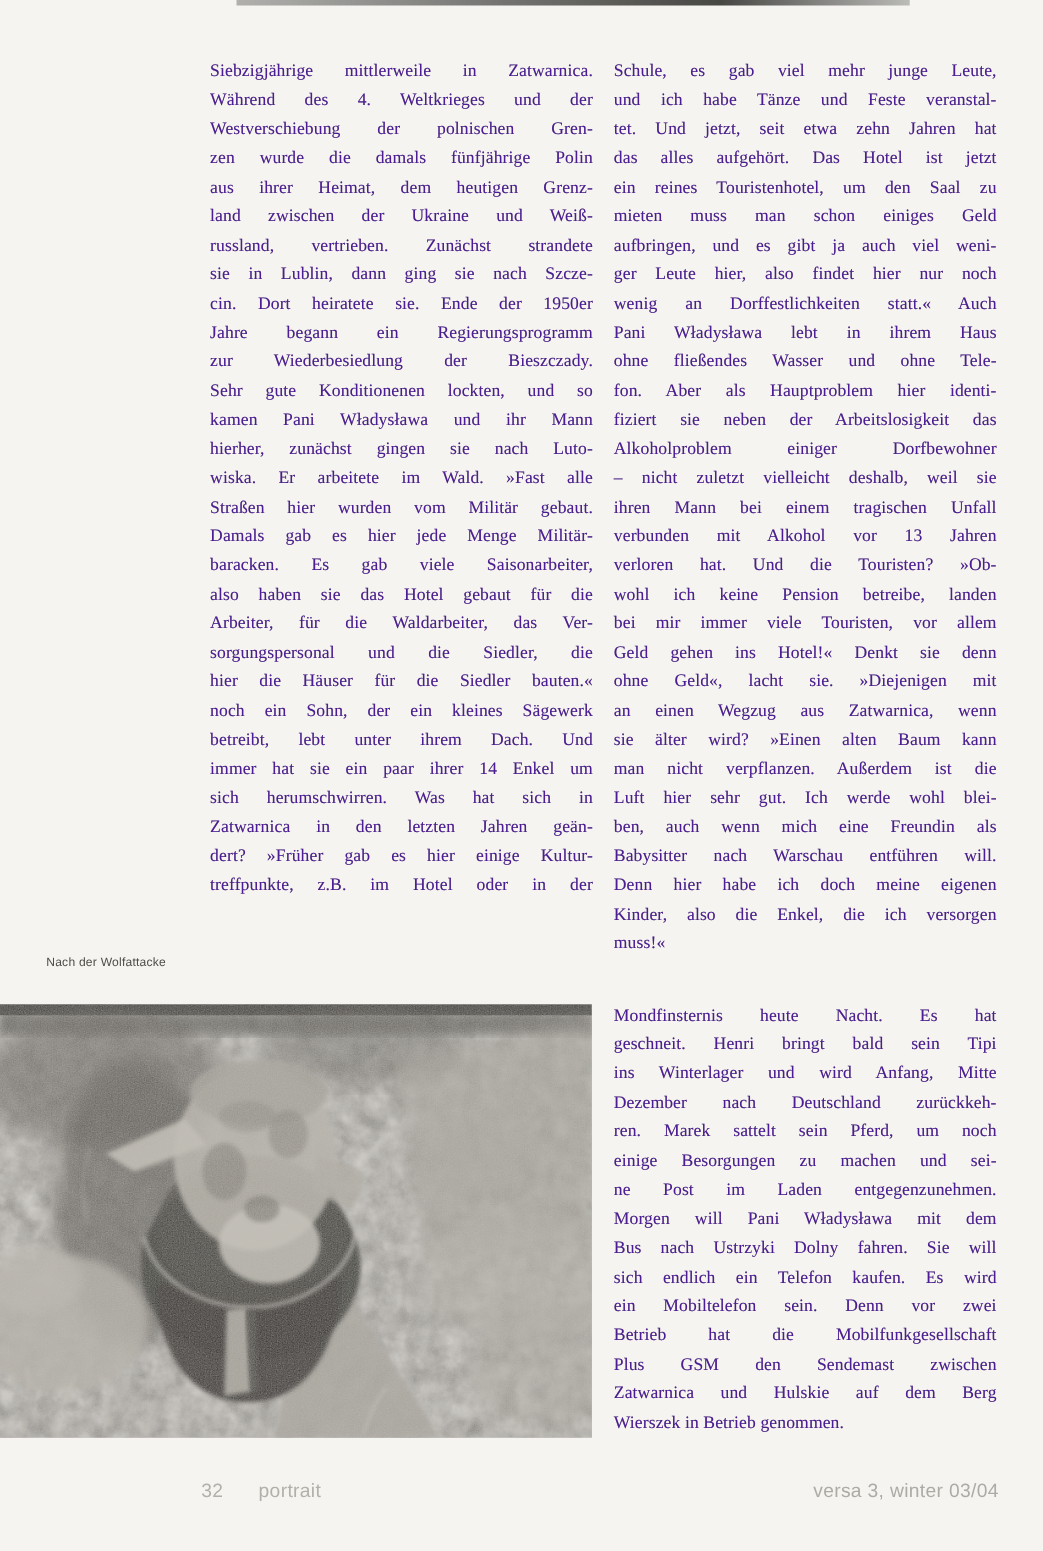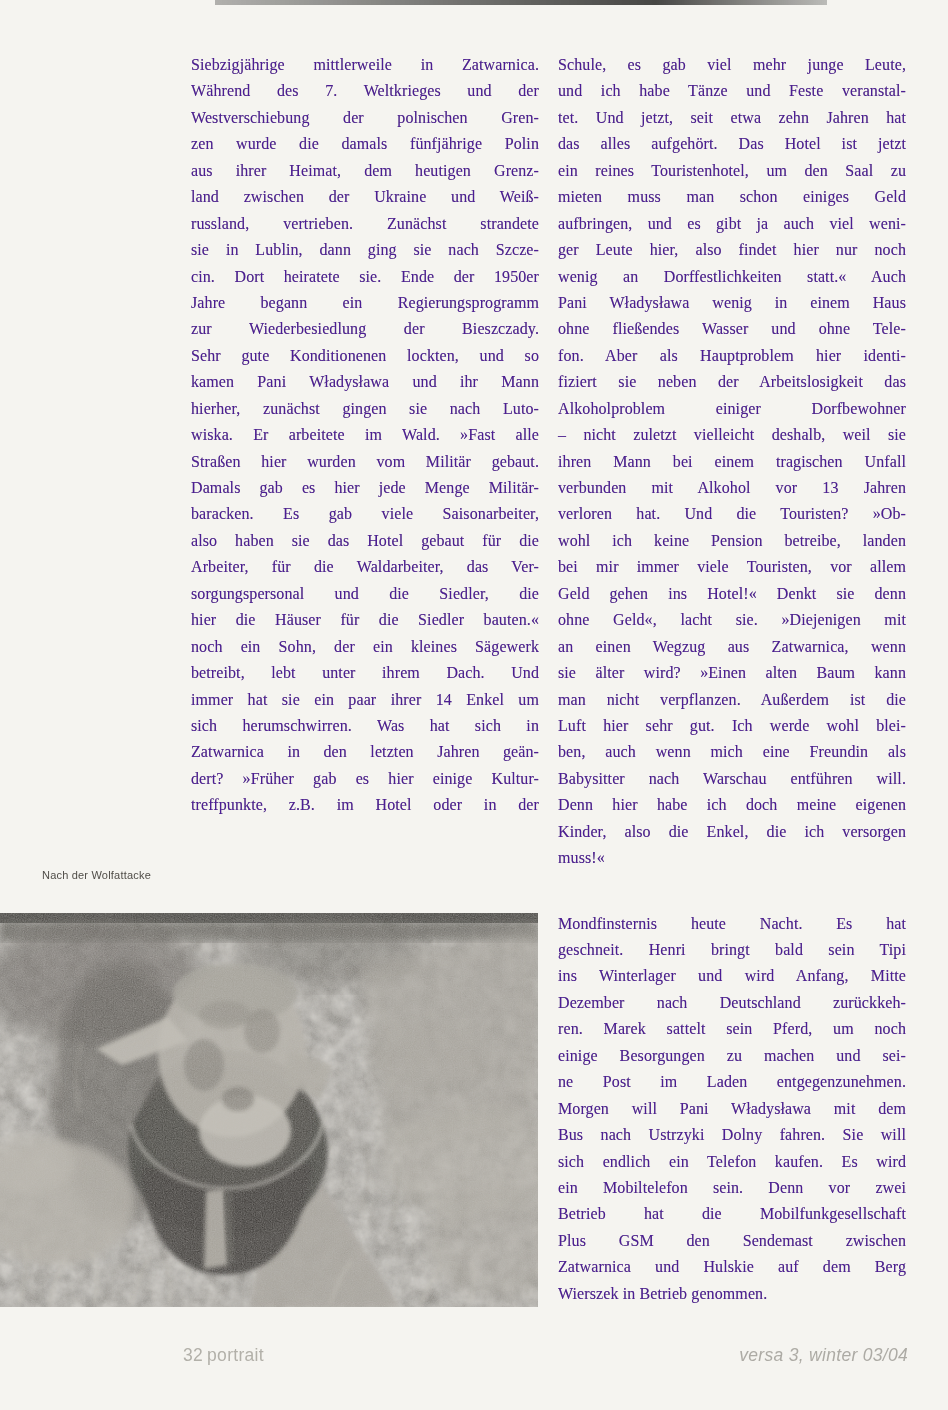--- a/index.html
+++ b/index.html
@@ -38,38 +38,38 @@
   }
   .photo {
     position:absolute; left:0; top:913px; width:538px; height:394px;
     display:block;
   }
   .footer-left {
     position:absolute; left:183px; top:1345px;
     font-family:"Liberation Sans", sans-serif;
     font-size:17.5px; color:#b2b0a9; letter-spacing:.3px;
   }
-  .footer-left .pagenum { margin-right:4px; }
+  .footer-left .pagenum { margin-right:32px; }
   .footer-right {
     position:absolute; right:40px; top:1345px;
     font-family:"Liberation Sans", sans-serif;
-    font-size:17.5px; color:#adaba5; letter-spacing:.3px;font-style:italic;
+    font-size:17.5px; color:#adaba5; letter-spacing:.3px;
   }
 </style>
 </head>
 <body>
 
 <div class="page">
 
   <div class="scan-edge"></div>
 
   <div class="col col-left">
       <div class="para">
         <div class="tline">Siebzigjährige mittlerweile in Zatwarnica.</div>
-        <div class="tline">Während des 7. Weltkrieges und der</div>
+        <div class="tline">Während des 4. Weltkrieges und der</div>
         <div class="tline">Westverschiebung der polnischen Gren-</div>
         <div class="tline">zen wurde die damals fünfjährige Polin</div>
         <div class="tline">aus ihrer Heimat, dem heutigen Grenz-</div>
         <div class="tline">land zwischen der Ukraine und Weiß-</div>
         <div class="tline">russland, vertrieben. Zunächst strandete</div>
         <div class="tline">sie in Lublin, dann ging sie nach Szcze-</div>
         <div class="tline">cin. Dort heiratete sie. Ende der 1950er</div>
         <div class="tline">Jahre begann ein Regierungsprogramm</div>
         <div class="tline">zur Wiederbesiedlung der Bieszczady.</div>
         <div class="tline">Sehr gute Konditionenen lockten, und so</div>
@@ -97,21 +97,21 @@
       <div class="para">
         <div class="tline">Schule, es gab viel mehr junge Leute,</div>
         <div class="tline">und ich habe Tänze und Feste veranstal-</div>
         <div class="tline">tet. Und jetzt, seit etwa zehn Jahren hat</div>
         <div class="tline">das alles aufgehört. Das Hotel ist jetzt</div>
         <div class="tline">ein reines Touristenhotel, um den Saal zu</div>
         <div class="tline">mieten muss man schon einiges Geld</div>
         <div class="tline">aufbringen, und es gibt ja auch viel weni-</div>
         <div class="tline">ger Leute hier, also findet hier nur noch</div>
         <div class="tline">wenig an Dorffestlichkeiten statt.« Auch</div>
-        <div class="tline">Pani Władysława wenig in einem Haus</div>
+        <div class="tline">Pani Władysława lebt in ihrem Haus</div>
         <div class="tline">ohne fließendes Wasser und ohne Tele-</div>
         <div class="tline">fon. Aber als Hauptproblem hier identi-</div>
         <div class="tline">fiziert sie neben der Arbeitslosigkeit das</div>
         <div class="tline">Alkoholproblem einiger Dorfbewohner</div>
         <div class="tline">– nicht zuletzt vielleicht deshalb, weil sie</div>
         <div class="tline">ihren Mann bei einem tragischen Unfall</div>
         <div class="tline">verbunden mit Alkohol vor 13 Jahren</div>
         <div class="tline">verloren hat. Und die Touristen? »Ob-</div>
         <div class="tline">wohl ich keine Pension betreibe, landen</div>
         <div class="tline">bei mir immer viele Touristen, vor allem</div>

